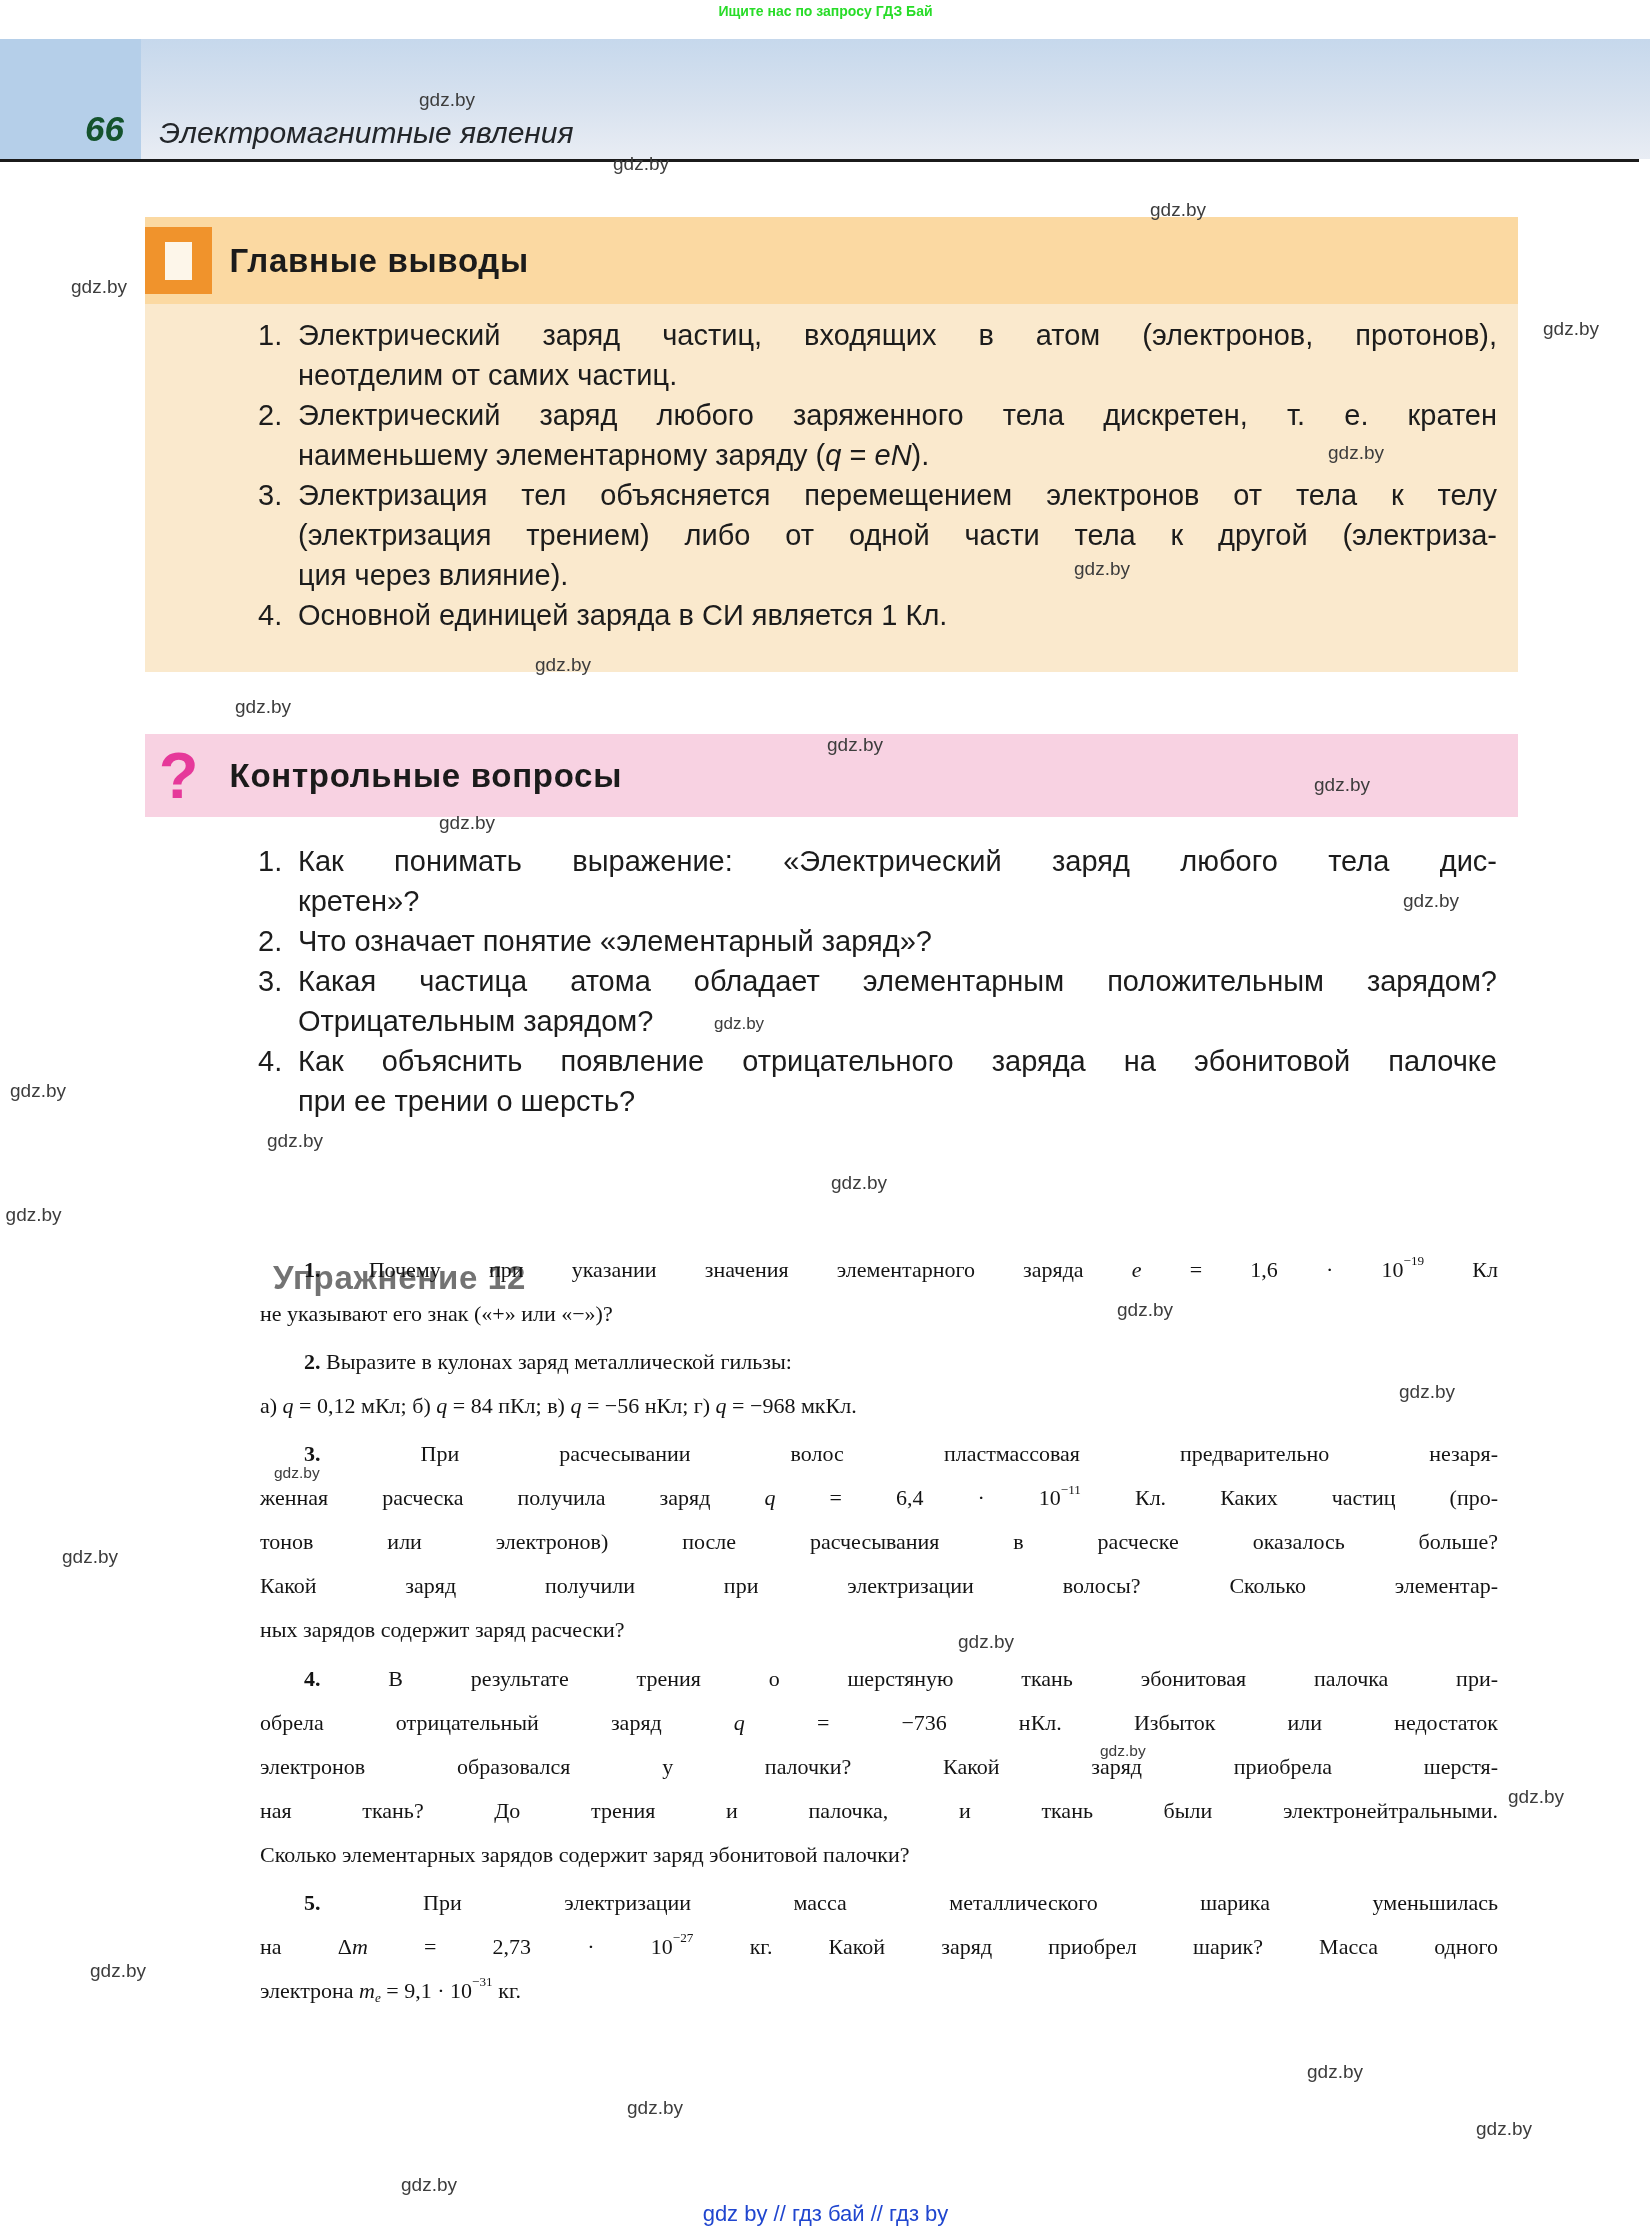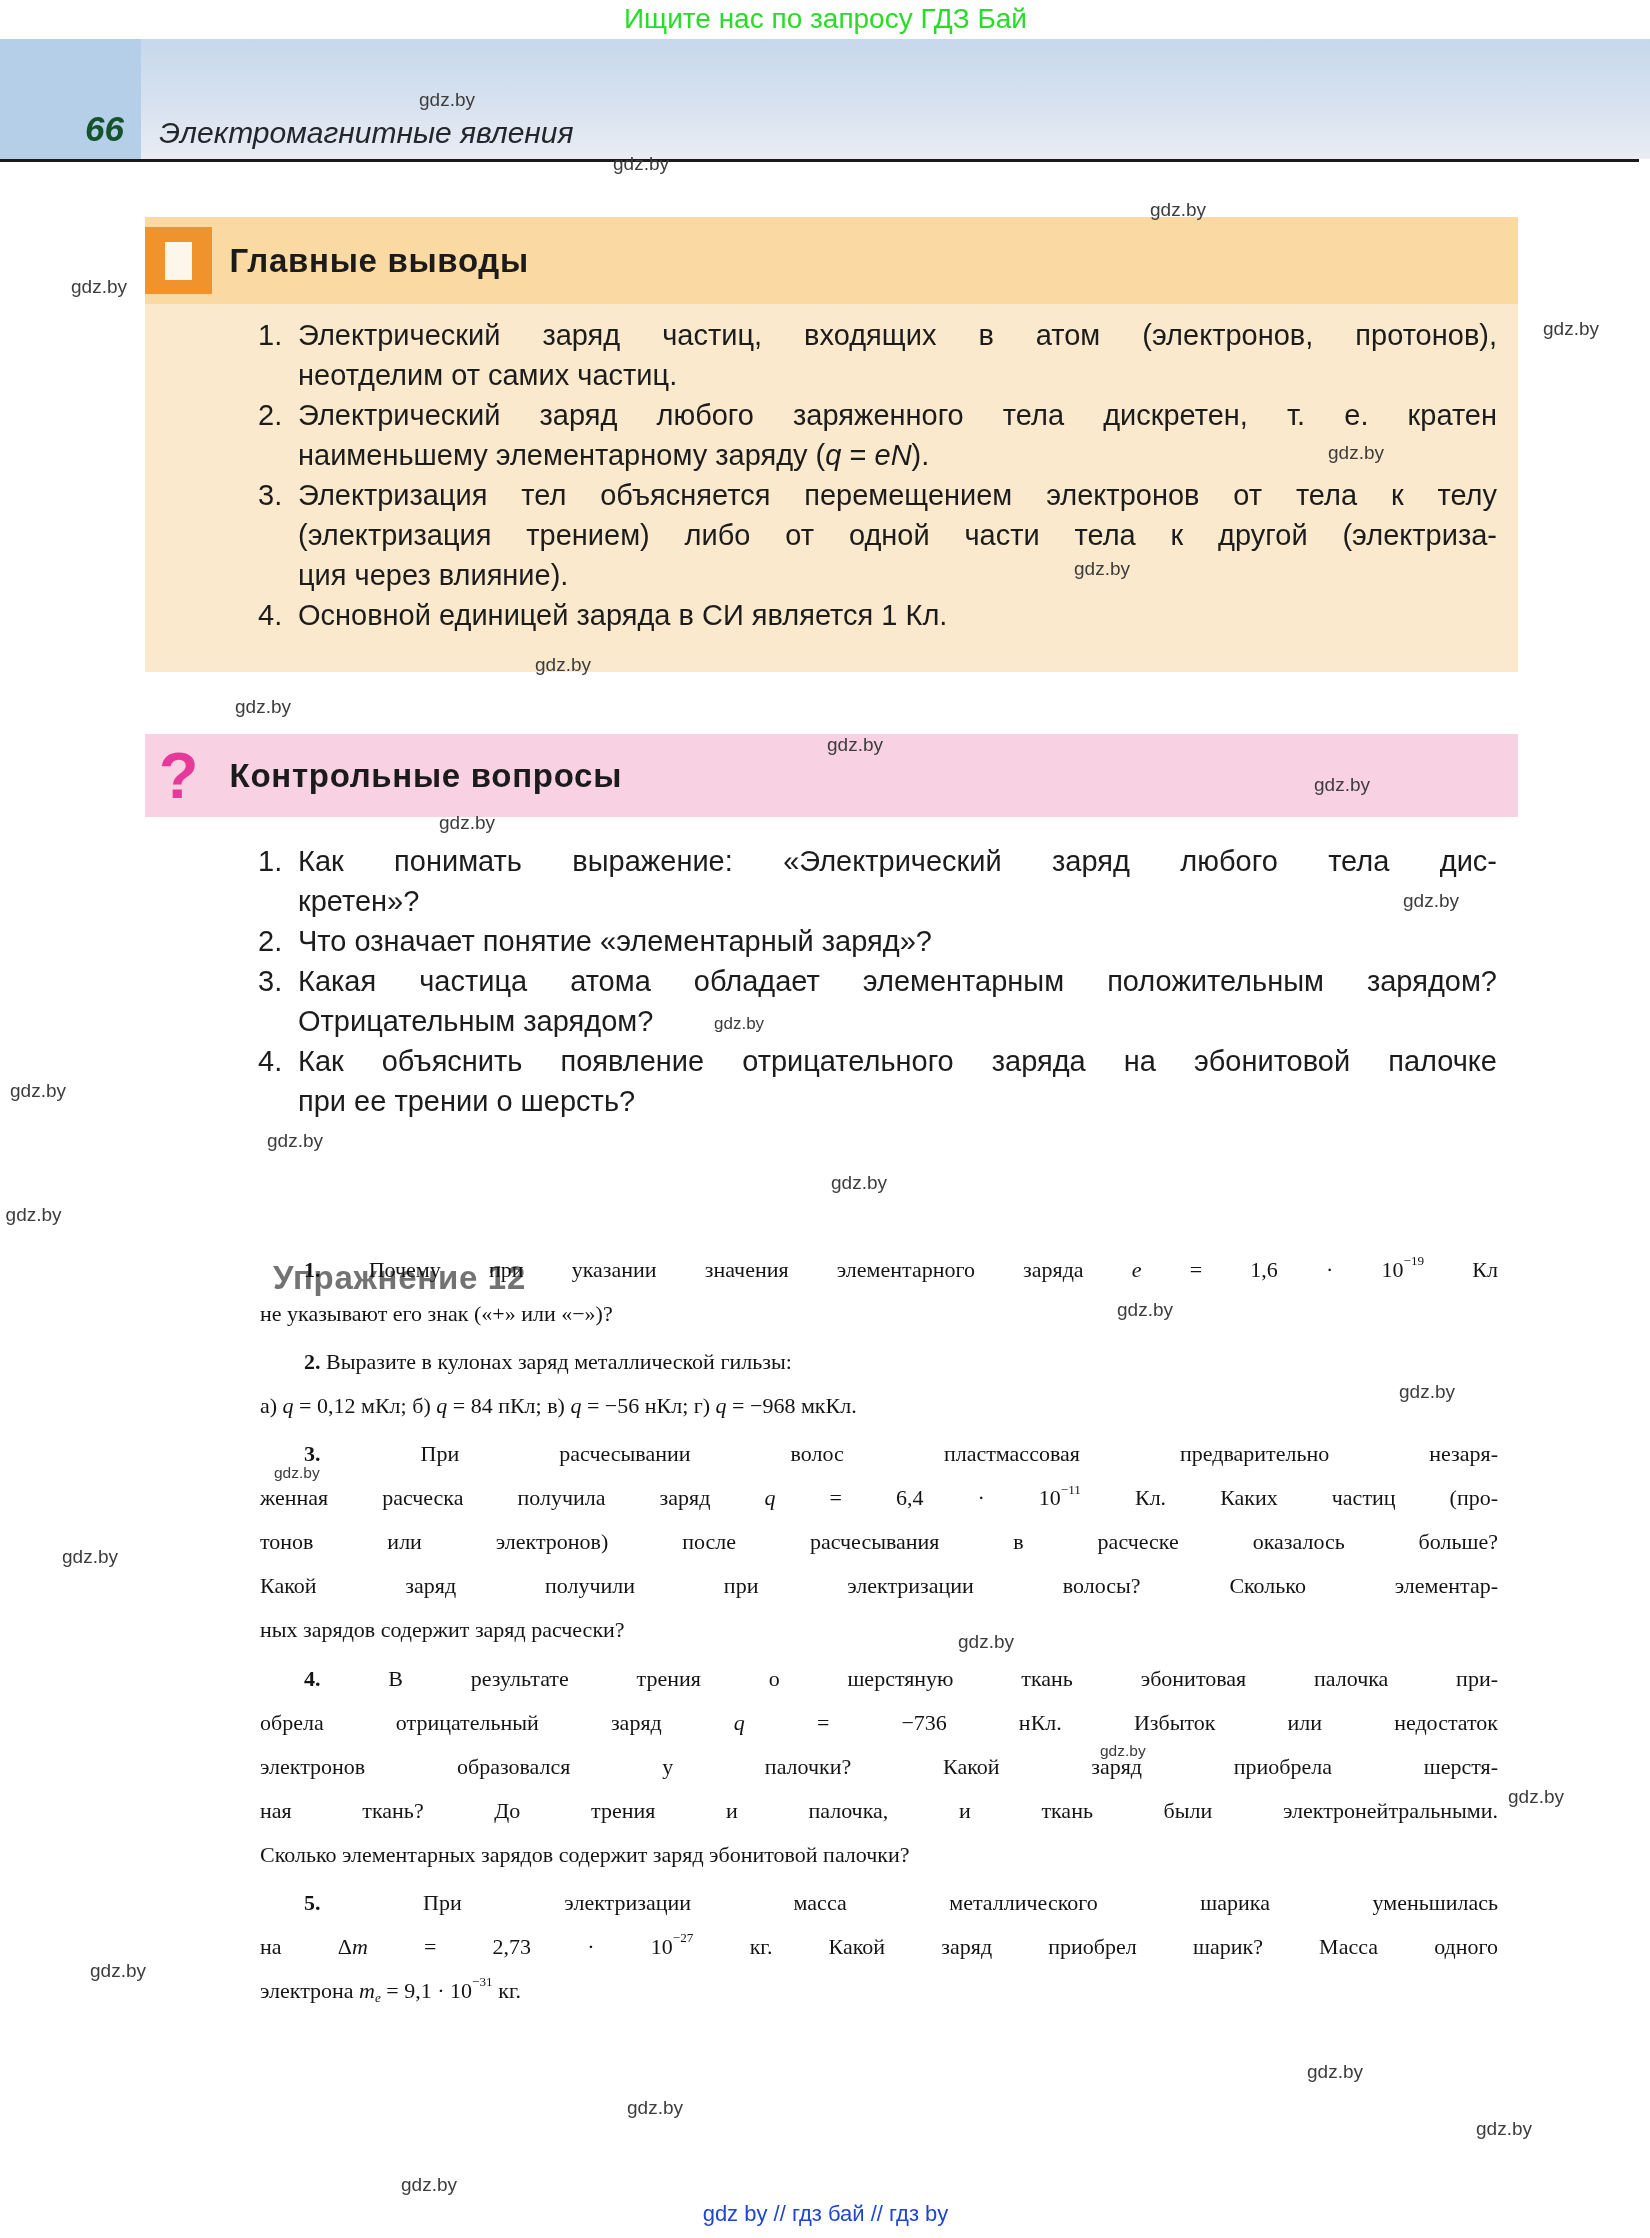--- a/index.html
+++ b/index.html
@@ -1,21 +1,21 @@
 <!DOCTYPE html>
 <html style="--header_blue: #b5cfe9; --orange_head: #fbd9a2; --orange_body: #fae9cd; --icon_orange: #f0932c; --pink: #f8d2e2; --magenta: #e6399a; --green: #28dc28; --footer_blue: #2046cf; --wm: #3d3d3d;font-size:11.3px"><head>
 <meta charset="utf-8">
 <style>
   html,body{margin:0;padding:0;background:#ffffff;}
   .page{position:relative;width:1651px;height:2239px;background:#ffffff;overflow:hidden;
         font-family:"Liberation Sans",sans-serif;color:#1c1c1c;}
 
   
   .top-banner{position:absolute;top:2.8px;left:0;width:100%;text-align:center;
-              font-size:28px;font-weight:400;color:var(--green,#28dc28);}
+              font-size:14px;font-weight:700;color:var(--green,#28dc28);}
 
   
   .header{position:absolute;top:39px;left:0;width:1651px;height:120px;display:flex;}
   .pagenum-box{width:141px;height:100%;background:var(--header_blue,#b5cfe9);
                display:flex;align-items:flex-end;justify-content:flex-end;
                padding:0 17px 12.7px 0;box-sizing:border-box;}
   .pagenum{font-size:35px;font-weight:bold;font-style:italic;color:#14532d;line-height:1;}
   .chapter-area{flex:1;background:linear-gradient(#c6d8ec 0%,#d8e2ef 55%,#e9edf4 100%);
                 display:flex;align-items:flex-end;padding:0 0 10px 18.3px;box-sizing:border-box;}
   .chapter{font-size:30px;font-style:italic;color:#23262a;line-height:1.1;}

